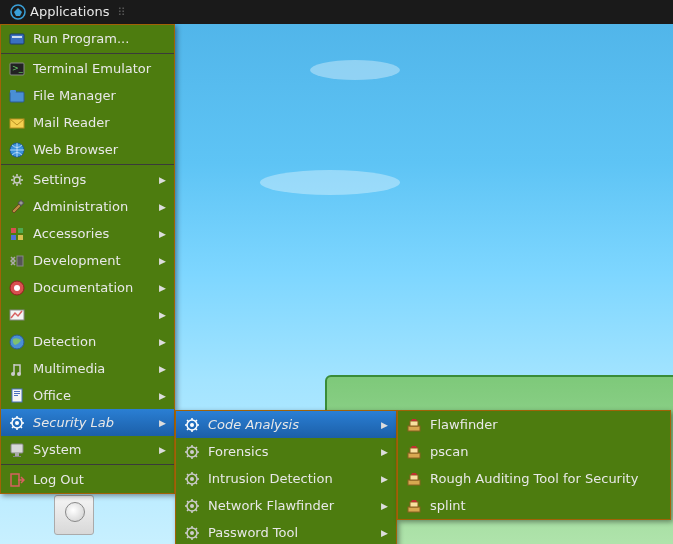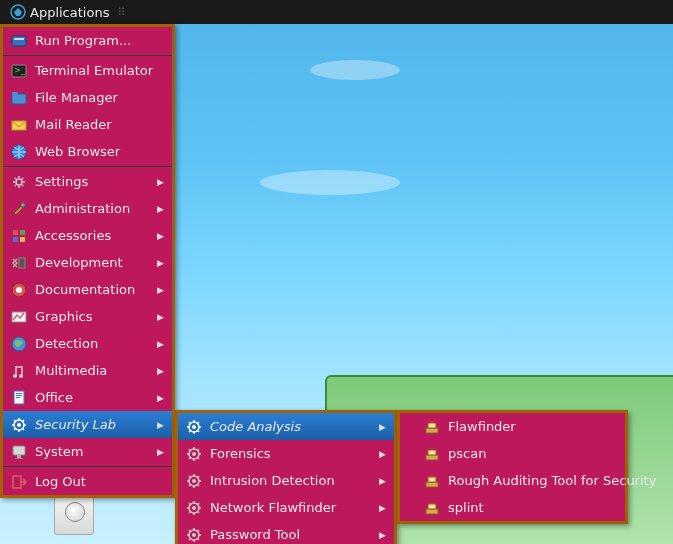--- a/index.html
+++ b/index.html
@@ -17,46 +17,45 @@
   height: 24px;
   background: #1a1a1a;
   display: flex;
   align-items: center;
   padding: 0 4px;
   position: relative;
   z-index: 100;
 }
 .app-button {
   display: flex;
-  align-items: center;
   gap: 4px;
   padding: 2px 6px;
   color: #e8e8e8;
   cursor: pointer;
 }
 .app-button .xfce-logo {
   width: 16px; height: 16px;
 }
 .drag-handle {
   color: #555;
   font-size: 11px;
   margin-left: 2px;
   letter-spacing: -2px;
 }
 .menu {
   position: absolute;
-  background: #be185d;
-  border: 3px solid #a16207;
+  background: #4d7c0f;
+  border: 1px solid #a16207;
   box-shadow: 2px 2px 5px rgba(0,0,0,0.4);
   z-index: 200;
   min-width: 175px;
 }
 .menu-col1 { left: 0; top: 24px; width: 175px; }
 .menu-col2 { left: 175px; top: 410px; width: 222px; }
-.menu-col3 { left: 397px; top: 410px; width: 231px; padding-left: 16px; }
+.menu-col3 { left: 397px; top: 410px; width: 274px; }
 .menu-item {
   display: flex;
   align-items: center;
   gap: 8px;
   height: 27px;
   padding: 0 8px;
   color: #e8e8e8;
   cursor: pointer;
   position: relative;
 }
@@ -258,21 +257,20 @@
     <span class="label">Documentation</span>
     <span class="arrow">▶</span>
   </div>
   <div class="menu-item">
     <span class="icon">
         <svg width="16" height="16" viewBox="0 0 16 16">
           <rect x="1" y="3" width="14" height="10" fill="#f4f4f4" stroke="#888"></rect>
           <path d="M2 11 L6 6 L9 9 L13 4" stroke="#d86060" fill="none" stroke-width="1.5"></path>
         </svg>
       </span>
-    <span class="label">Graphics</span>
     <span class="arrow">▶</span>
   </div>
   <div class="menu-item">
     <span class="icon">
         <svg width="16" height="16" viewBox="0 0 16 16">
           <circle cx="8" cy="8" r="7" fill="#4a90d4" stroke="#2a5a94"></circle>
           <path d="M4 5 Q8 3 12 6 Q10 10 6 11 Q3 9 4 5" fill="#7ec070"></path>
         </svg>
       </span>
     <span class="label">Detection</span>

